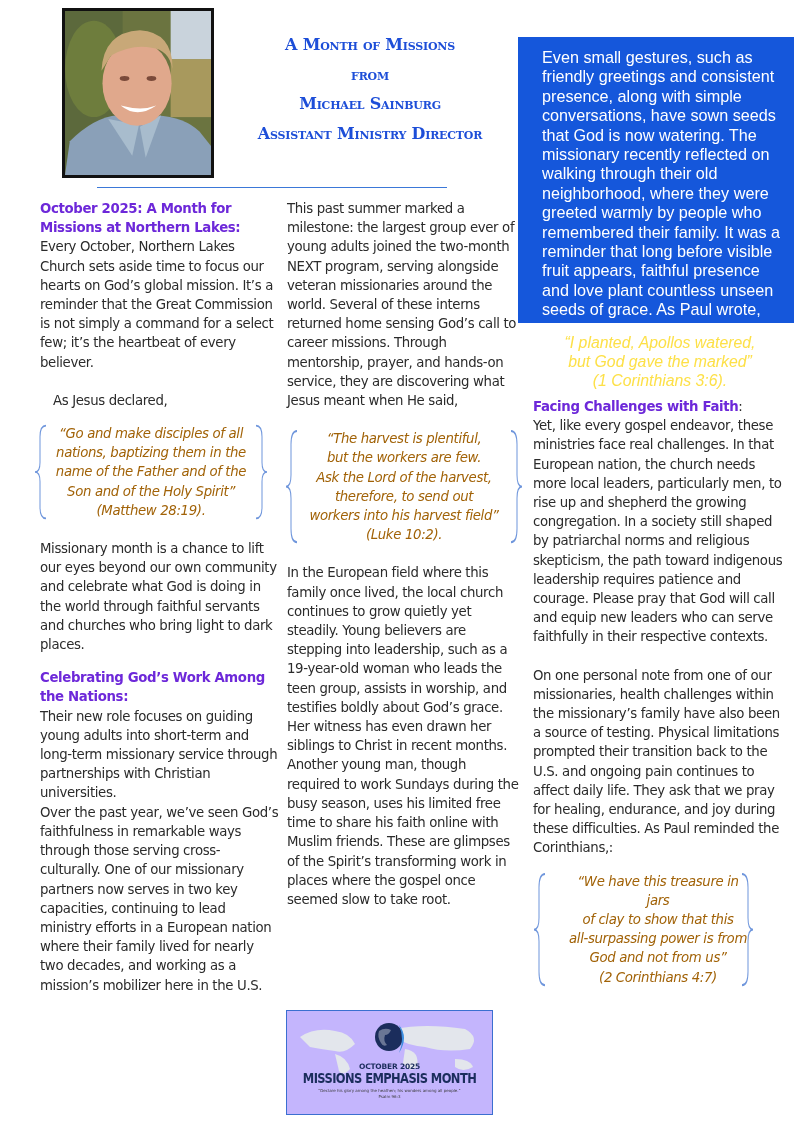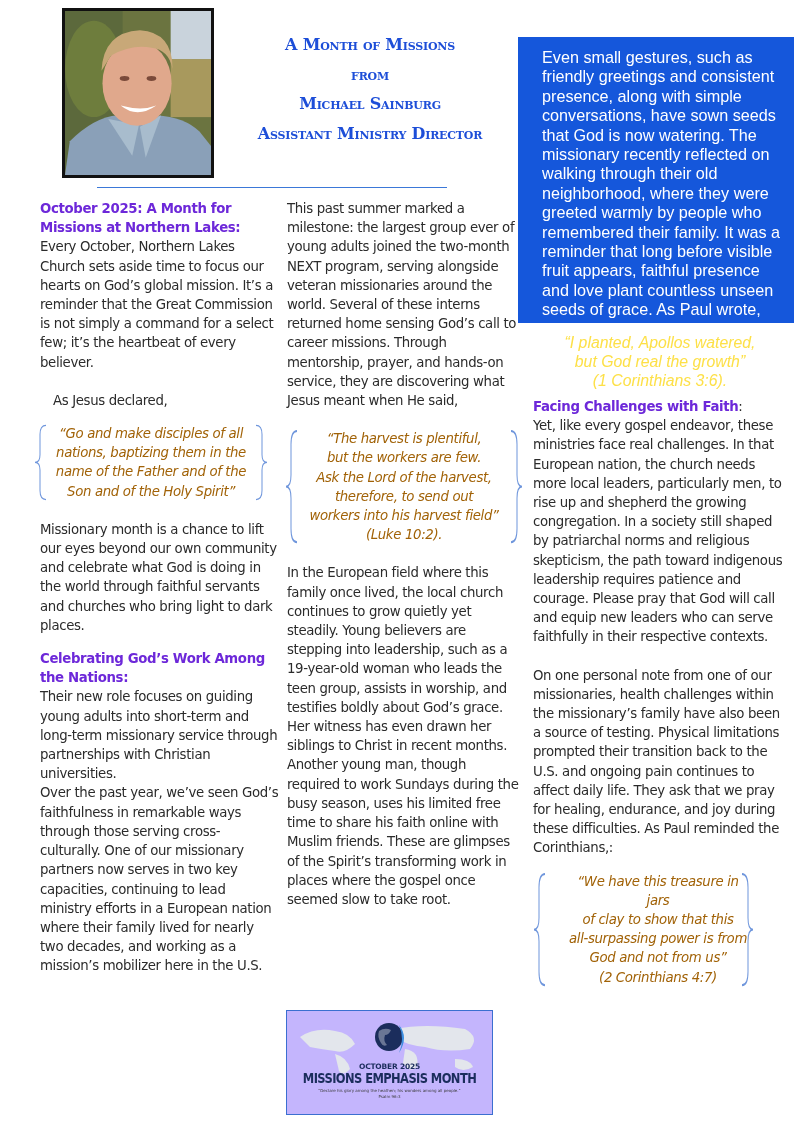--- a/index.html
+++ b/index.html
@@ -93,21 +93,21 @@
 <div class="abs blue-panel">
   <p>Even small gestures, such as friendly greetings and consistent presence, along with simple conversations, have sown seeds that God is now watering. The missionary recently reflected on walking through their old neighborhood, where they were greeted warmly by people who remembered their family. It was a reminder that long before visible fruit appears, faithful presence and love plant countless unseen seeds of grace. As Paul wrote,</p>
   <div style="height:13px"></div>
   <div class="quote quote-white" style="margin:0 14px 0 8px;">
     <span class="brace left">
       <svg viewBox="0 0 14 60" preserveAspectRatio="none">
           <path d="M12 1 Q6 1 6 8 L6 24 Q6 30 1 30 Q6 30 6 36 L6 52 Q6 59 12 59" fill="none" stroke="#ffffff" stroke-width="1"></path>
         </svg>
     </span>
     <div class="q-text">“I planted, Apollos watered,</div>
-    <div class="q-text">but God real the growth”</div>
+    <div class="q-text">but God gave the marked”</div>
     <div class="q-text">(1 Corinthians 3:6).</div>
     <span class="brace right">
       <svg viewBox="0 0 14 60" preserveAspectRatio="none">
           <path d="M2 1 Q8 1 8 8 L8 24 Q8 30 13 30 Q8 30 8 36 L8 52 Q8 59 2 59" fill="none" stroke="#ffffff" stroke-width="1"></path>
         </svg>
     </span>
   </div>
 </div>
 
 <div class="abs col col1">
@@ -119,20 +119,21 @@
   <div class="quote" style="margin-right:18px;">
     <span class="brace left">
       <svg viewBox="0 0 14 60" preserveAspectRatio="none">
           <path d="M12 1 Q6 1 6 8 L6 24 Q6 30 1 30 Q6 30 6 36 L6 52 Q6 59 12 59" fill="none" stroke="#6f96dc" stroke-width="1"></path>
         </svg>
     </span>
     <div class="q-text">“Go and make disciples of all</div>
     <div class="q-text">nations, baptizing them in the</div>
     <div class="q-text">name of the Father and of the</div>
     <div class="q-text">Son and of the Holy Spirit”</div>
+    <div class="q-text">(Matthew 28:19).</div>
     <span class="brace right">
       <svg viewBox="0 0 14 60" preserveAspectRatio="none">
           <path d="M2 1 Q8 1 8 8 L8 24 Q8 30 13 30 Q8 30 8 36 L8 52 Q8 59 2 59" fill="none" stroke="#6f96dc" stroke-width="1"></path>
         </svg>
     </span>
   </div>
   <div class="gap"></div>
   <p>Missionary month is a chance to lift our eyes beyond our own community and celebrate what God is doing in the world through faithful servants and churches who bring light to dark places.</p>
   <div class="gap-sm"></div>
   <p class="heading">Celebrating God’s Work Among the Nations:</p>

